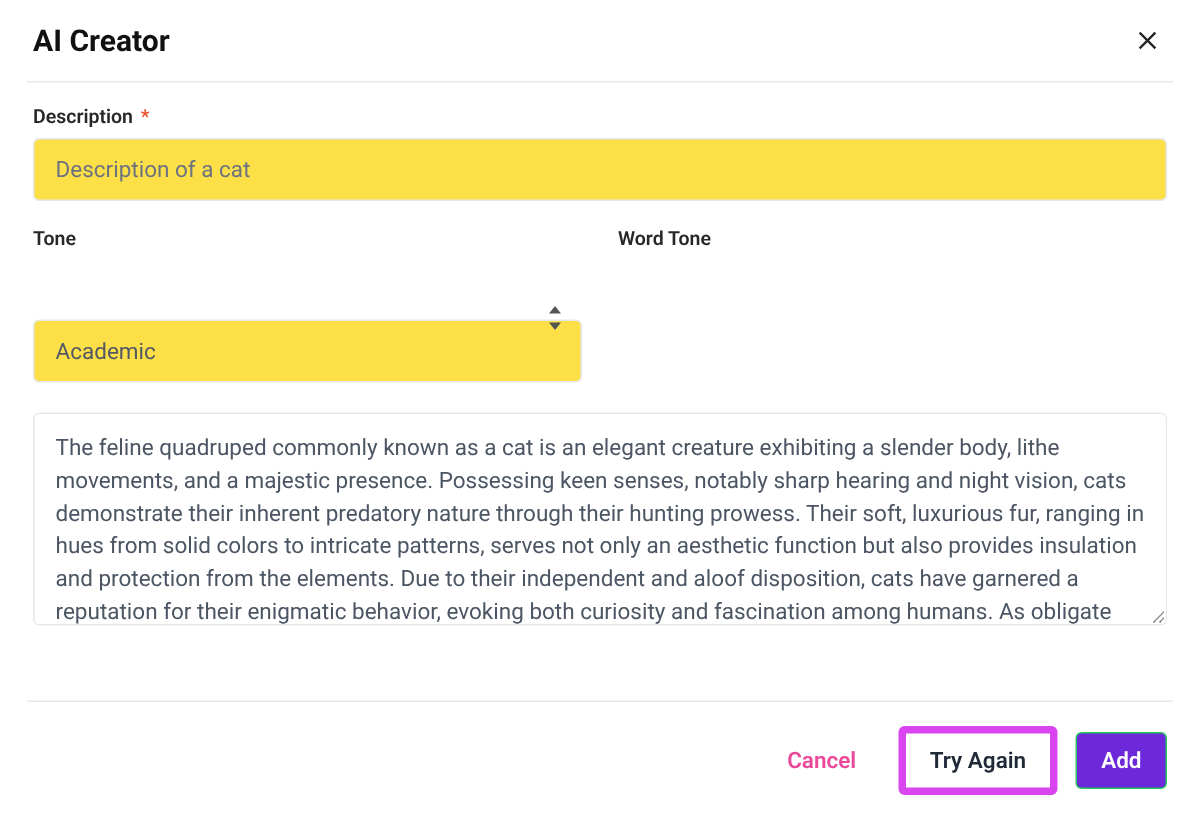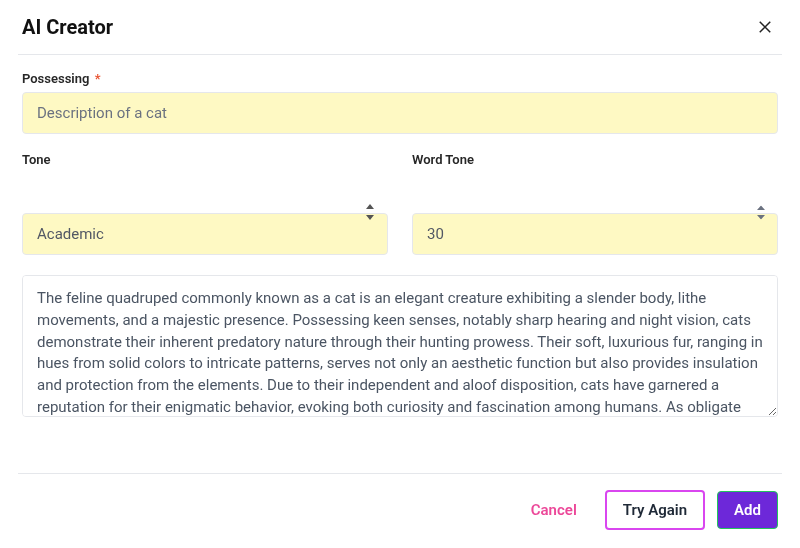--- a/index.html
+++ b/index.html
@@ -49,21 +49,21 @@
   .field-label {
     font-size: 13px;
     font-weight: 600;
     color: #272727;
     margin-bottom: 6px;
     display: block;
   }
   .required { color: #e8512f; margin-left: 2px; }
   .text-input, .select, .textarea {
     width: 100%;
-    background: #fef9c3;
+    background: #fde047;
     border: 1px solid #e5e7eb;
     border-radius: 4px;
     font-size: 15px;
     color: #6b7280;
     padding: 11px 14px;
     font-family: inherit;
   }
   .text-input::placeholder { color: #8a8f98; }
   .row {
     display: flex;
@@ -118,21 +118,21 @@
     cursor: pointer;
     font-family: inherit;
   }
   .btn-ghost {
     background: transparent;
     border: none;
     color: #ec4899;
   }
   .btn-outline {
     background: #fff;
-    border: 2px solid #d946ef;
+    border: 5px solid #d946ef;
     color: #1f2937;
   }
   .btn-primary {
     background: #6d28d9;
     border: 1px solid #22c55e;
     color: #fff;
   }
 </style>
 </head>
 <body>
@@ -148,49 +148,41 @@
           </svg>
       </span>
     </button>
   </div>
 
   <hr class="divider">
 
   <div class="body">
 
     <label class="field-label">
-      <span>Possessing</span>
+      <span>Description</span>
       <span class="required">*</span>
     </label>
     <input class="text-input" type="text" value="Description of a cat" style="">
 
     <div class="row">
       <div class="col">
         <label class="field-label">Tone</label>
         <div class="select-wrap">
           <select class="select">
             <option>Academic</option>
           </select>
           <span class="select-caret">
             <svg viewBox="0 0 10 16">
                 <path d="M5 0 L9 5 L1 5 Z M5 16 L1 11 L9 11 Z"></path>
               </svg>
           </span>
         </div>
       </div>
       <div class="col">
         <label class="field-label">Word Tone</label>
-        <div class="select-wrap">
-          <input class="select" type="text" value="30" style="">
-          <span class="stepper-caret">
-            <svg viewBox="0 0 10 14">
-                <path d="M5 0 L9 4.5 L1 4.5 Z M5 14 L1 9.5 L9 9.5 Z"></path>
-              </svg>
-          </span>
-        </div>
       </div>
     </div>
 
     <div class="content-block">
       <textarea class="textarea" style="">The feline quadruped commonly known as a cat is an elegant creature exhibiting a slender body, lithe movements, and a majestic presence. Possessing keen senses, notably sharp hearing and night vision, cats demonstrate their inherent predatory nature through their hunting prowess. Their soft, luxurious fur, ranging in hues from solid colors to intricate patterns, serves not only an aesthetic function but also provides insulation and protection from the elements. Due to their independent and aloof disposition, cats have garnered a reputation for their enigmatic behavior, evoking both curiosity and fascination among humans. As obligate carnivores, they</textarea>
     </div>
 
   </div>
 
   <div class="footer">

